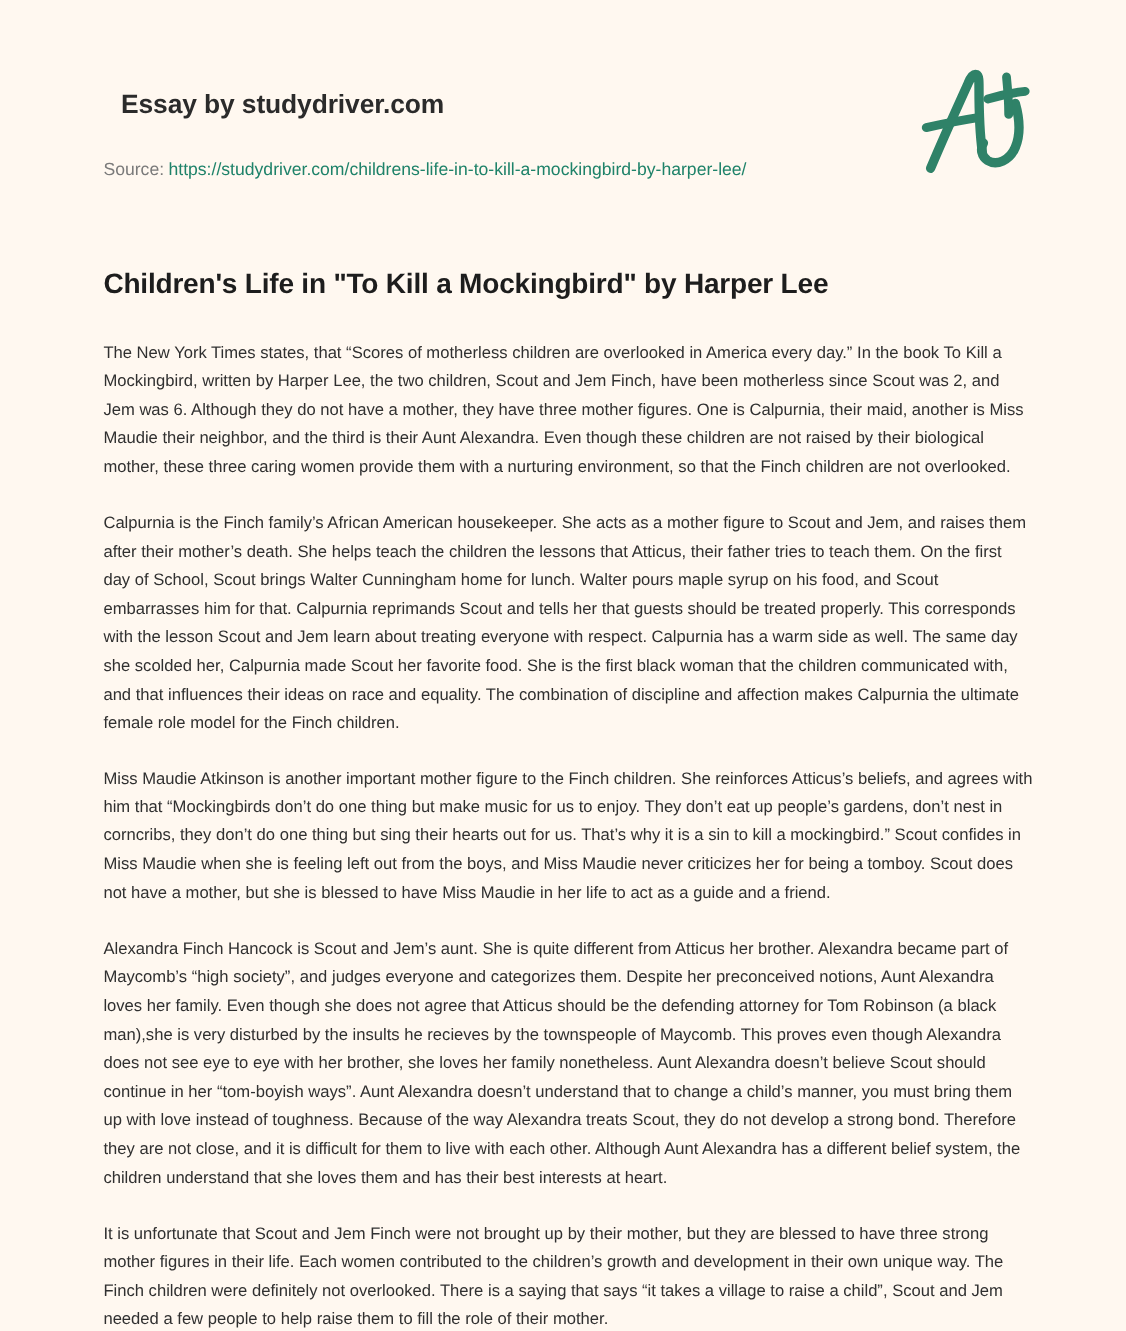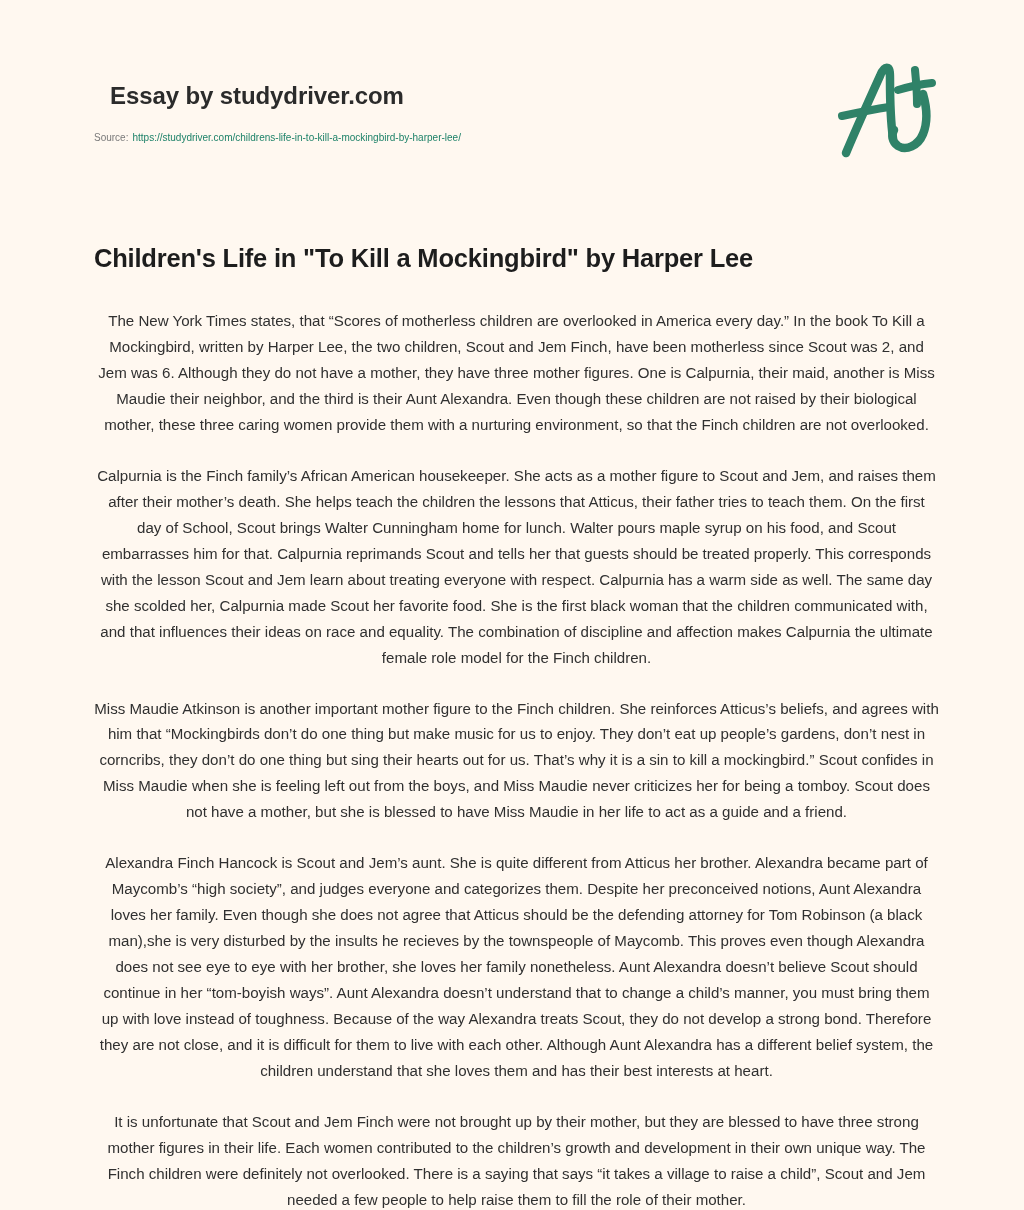--- a/index.html
+++ b/index.html
@@ -35,22 +35,22 @@
   .brand-title {
     font-size: 24px;
     font-weight: bold;
     letter-spacing: -0.1px;
     color: #2b2b2b;
     margin: 16px;
     line-height: 1.2;
   }
 
   .source-line {
-    margin-top: 20px;
-    font-size: 10px;
+    margin-top: 34px;
+    font-size: 16px;
     line-height: 1.3;
     color: #7a7a7a;
     white-space: nowrap;
   }
   .source-label {
     color: #7a7a7a;
   }
   .source-url {
     color: #1E8269;
     text-decoration: none;
@@ -84,21 +84,21 @@
 
   .article-body {
     margin-top: 33px;
   }
 
   .article-body p {
     font-size: 15.1px;
     line-height: 1.72;
     color: #303030;
     margin: 0 0 25px 0;
-    text-align: center;
+    text-align: left;
     max-width: 845px;
   }
   .article-body p:last-child { margin-bottom: 0; }
 </style>
 </head>
 <body>
 
 <div class="page">
 
   <header class="site-header">

